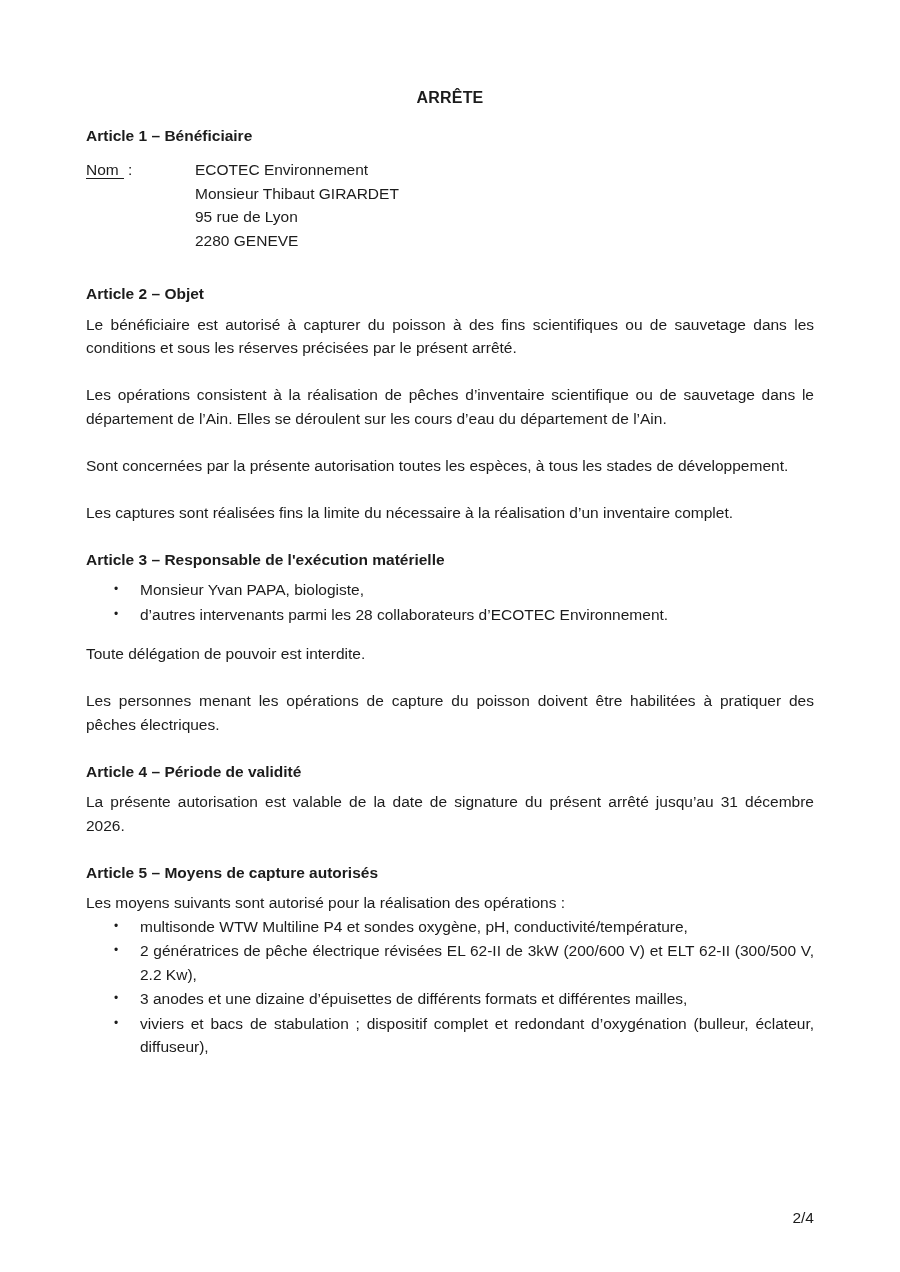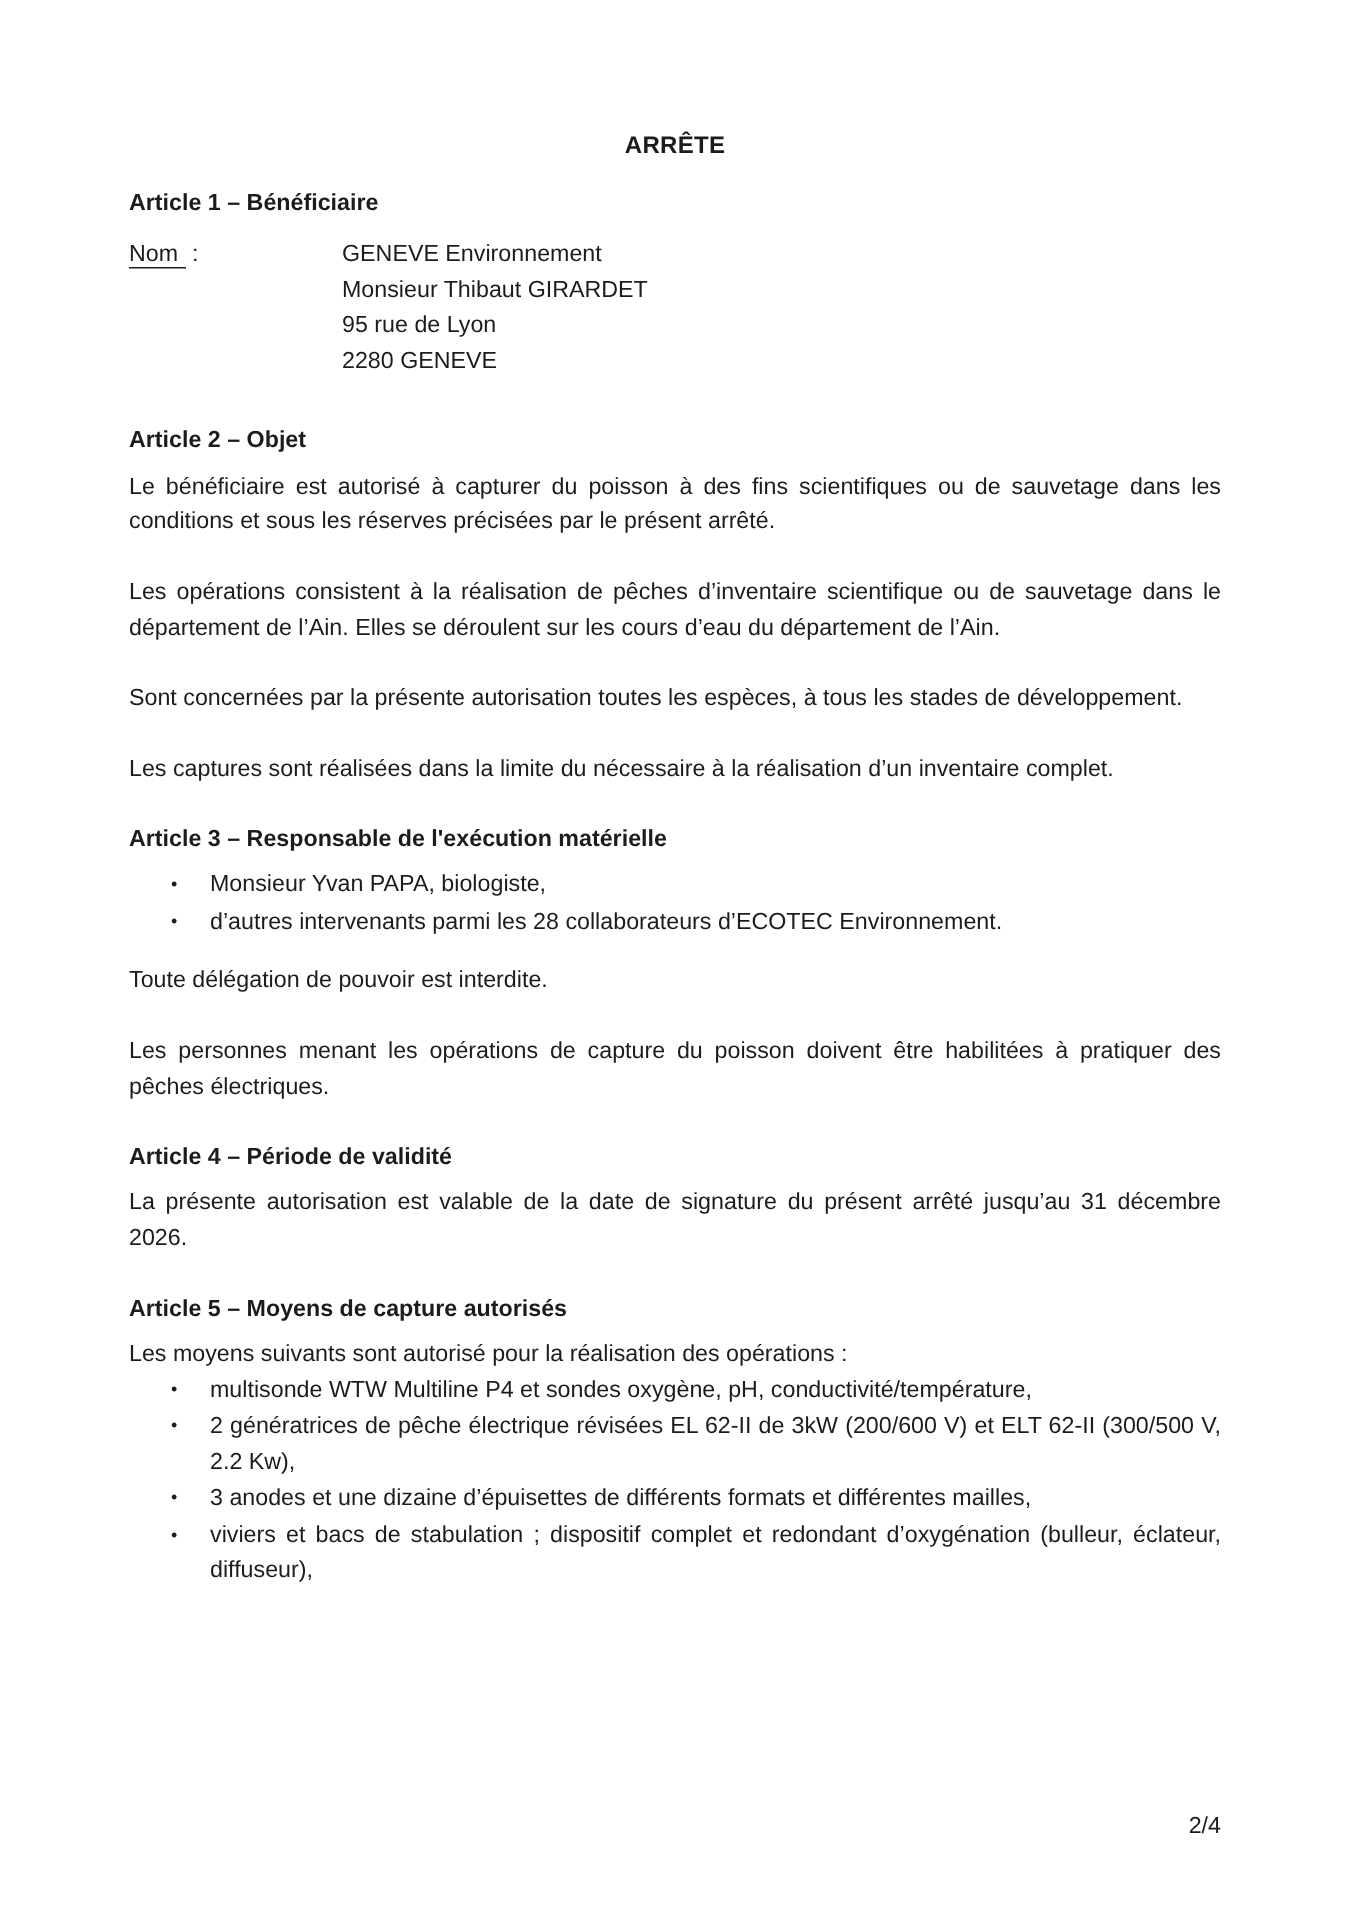--- a/index.html
+++ b/index.html
@@ -42,21 +42,20 @@
     margin: 0 0 23.5px 0;
     text-align: justify;
   }
   p.intro {
     margin: 0;
     text-align: justify;
   }
   .nom-row {
     display: flex;
     margin: 11px 0 0 0;
-    gap: 33px;
   }
   .nom-label {
     width: 109px;
     flex-shrink: 0;
   }
   .nom-label .u {
     border-bottom: 1.5px solid #1c1c1c;
     padding-right: 5px;
   }
   .address div {
@@ -93,34 +92,34 @@
 
 <div class="page">
 
   <div class="doc-title">ARRÊTE</div>
 
   <div>
     <div class="heading first">Article 1 – Bénéficiaire</div>
     <div class="nom-row">
       <div class="nom-label"><span class="u">Nom</span> <span>:</span></div>
       <div class="address">
-        <div>GENEVE Environnement</div>
+        <div>ECOTEC Environnement</div>
         <div>Monsieur Thibaut GIRARDET</div>
         <div>95 rue de Lyon</div>
         <div>2280 GENEVE</div>
       </div>
     </div>
   </div>
 
   <div>
     <div class="heading" style="margin-top:30px">Article 2 – Objet</div>
     <p class="para">Le bénéficiaire est autorisé à capturer du poisson à des fins scientifiques ou de sauvetage dans les conditions et sous les réserves précisées par le présent arrêté.</p>
     <p class="para">Les opérations consistent à la réalisation de pêches d’inventaire scientifique ou de sauvetage dans le département de l’Ain. Elles se déroulent sur les cours d’eau du département de l’Ain.</p>
     <p class="para">Sont concernées par la présente autorisation toutes les espèces, à tous les stades de développement.</p>
-    <p class="para">Les captures sont réalisées dans la limite du nécessaire à la réalisation d’un inventaire complet.</p>
+    <p class="para">Les captures sont réalisées fins la limite du nécessaire à la réalisation d’un inventaire complet.</p>
   </div>
 
   <div>
     <div class="heading">Article 3 – Responsable de l'exécution matérielle</div>
     <div class="ul">
       <div class="li">
         <span class="bullet">•</span>
         <span class="li-text">Monsieur Yvan PAPA, biologiste,</span>
       </div>
       <div class="li">

